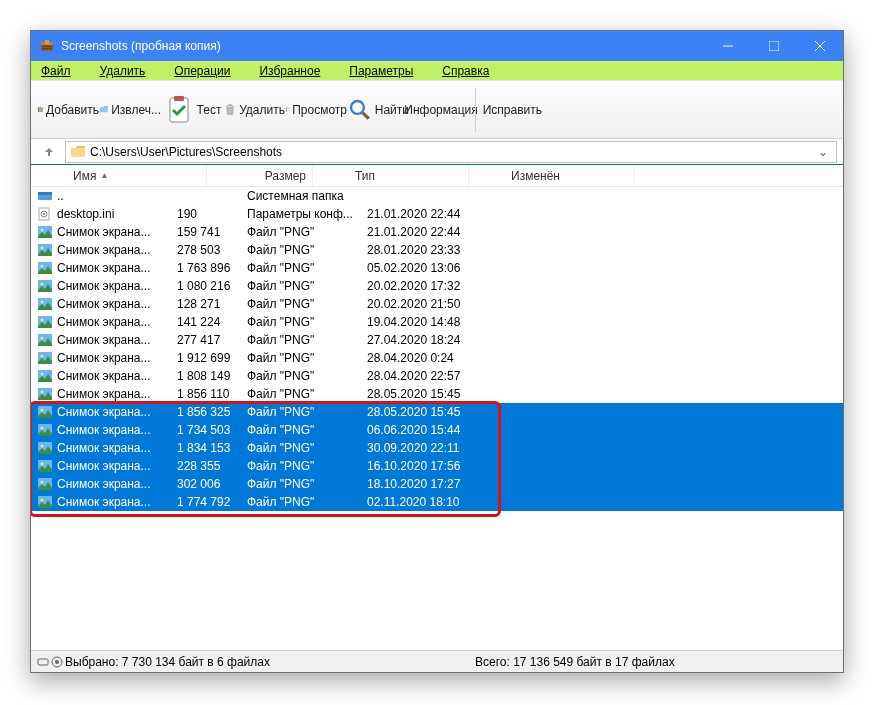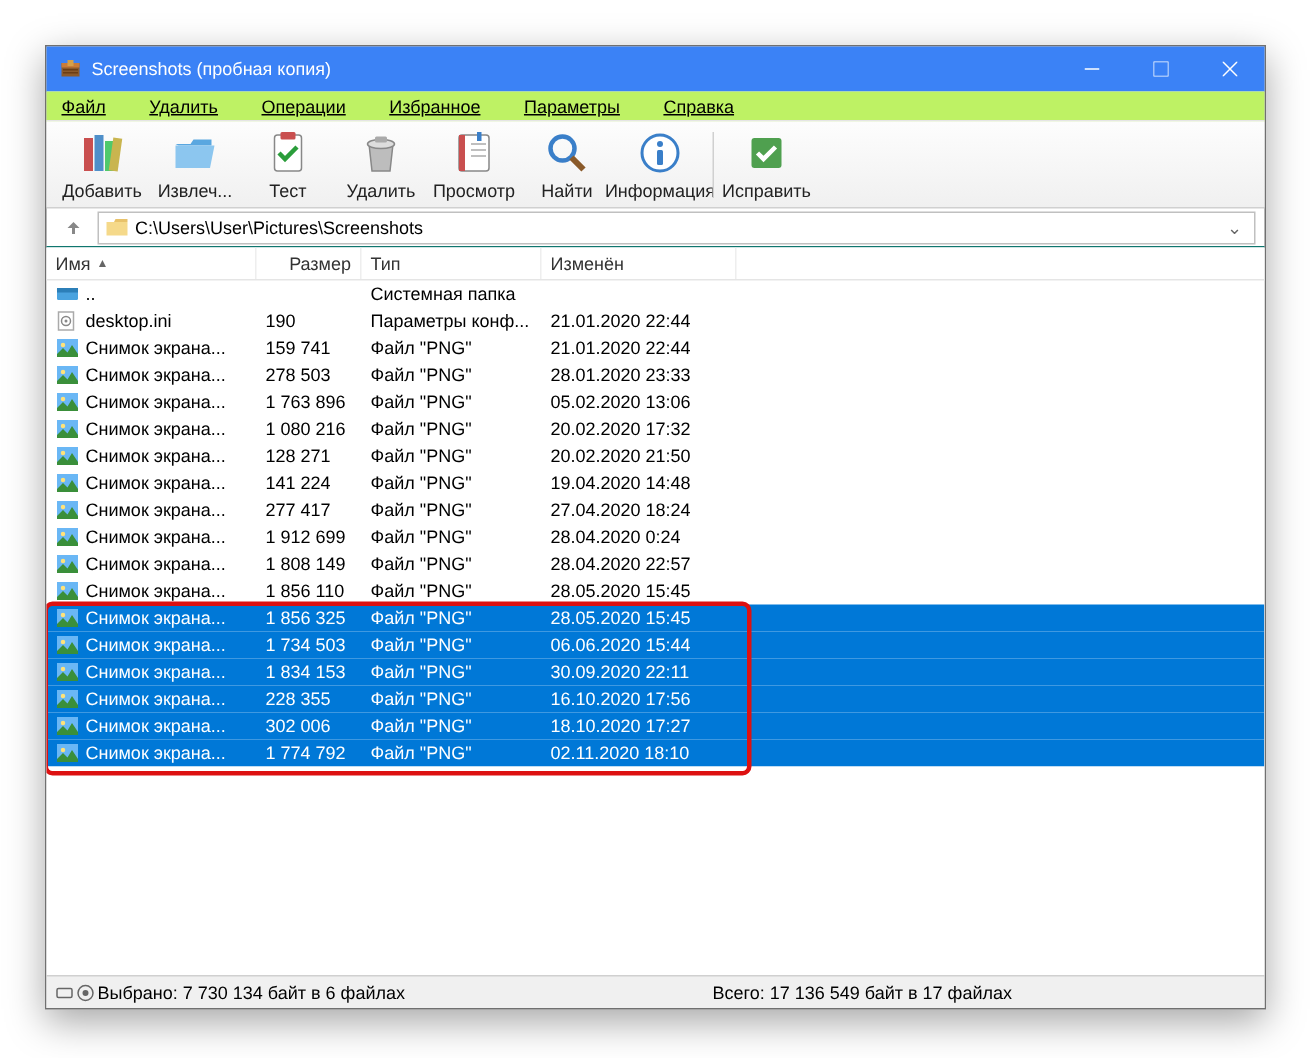--- a/index.html
+++ b/index.html
@@ -7,31 +7,31 @@
 .window { position: absolute; left: 30px; top: 30px; width: 814px; height: 643px; background: #fff; border: 1px solid #707070; box-shadow: 0 8px 24px rgba(0,0,0,.35); display: flex; flex-direction: column; }
 .titlebar { height: 30px; background: #3b82f6; color: #fff; display: flex; align-items: center; padding-left: 8px; }
 .titlebar .ticon { width: 16px; height: 16px; margin-right: 6px; }
 .titlebar .ttext { flex: 1; font-size: 12px; }
 .tbtns { display: flex; height: 100%; }
 .tbtn { width: 46px; display: flex; align-items: center; justify-content: center; color: #fff; }
 .menubar { height: 20px; background: #bef264; display: flex; align-items: center; padding: 0 4px; gap: 17px; border-bottom: 1px solid #e5e5e5; }
 .menuitem { padding: 1px 6px; font-size: 12px; }
 .menuitem u { text-decoration: underline; }
 .toolbar { height: 58px; background: linear-gradient(#fdfdfd,#f0f0f0); border-bottom: 1px solid #d0d0d0; display: flex; align-items: center; padding: 2px 6px; gap: 0; }
-.tool { width: 62px; height: 54px; display: flex; flex-direction: column; align-items: center; justify-content: center; gap: 2px; font-size: 11px; color: #222; }
+.tool { width: 62px; height: 54px; display: flex; flex-direction: row; align-items: center; justify-content: center; gap: 2px; font-size: 11px; color: #222; }
 .tool .ico { width: 32px; height: 32px; display:flex; align-items:center; justify-content:center;}
 .tsep { width: 1px; height: 44px; background: #d0d0d0; margin: 0 4px; }
 .addrbar { height: 26px; display: flex; align-items: center; padding: 2px 6px; gap: 4px; border-bottom: 1px solid #0f766e; }
 .addrbar .up { width: 24px; height: 22px; display:flex; align-items:center; justify-content:center; color:#666; border:1px solid transparent; }
 .addrinput { flex: 1; height: 22px; border: 1px solid #c0c0c0; display:flex; align-items:center; padding: 0 4px; gap:4px; font-size:12px; background:#fff; }
 .addrinput .fd { width:16px; height:14px; }
 .addrinput .chev { color:#666; padding:0 4px; }
 .filelist { flex: 1; overflow: hidden; position: relative; background:#fff; }
 .cols { height: 22px; display: flex; align-items: center; border-bottom: 1px solid #e5e5e5; background:#fff; font-size: 12px; color:#333; user-select:none; }
-.col { padding: 0 6px; border-right: 1px solid #eee; height:100%; display:flex; align-items:center; gap:4px; }
+.col { padding: 0 6px; border-right: 1px solid #eee; height:100%; display:flex; align-items:center; gap:4px;margin-left:36px; }
 .col.name { width: 140px; }
 .col.size { width: 70px; justify-content:flex-end; }
 .col.type { width: 120px; }
 .col.mod { width: 130px; }
 .rows { overflow:auto; }
 .row { height: 18px; display:flex; align-items:center; font-size:12px; color:#000; padding:0; }
 .row .c { padding: 0 6px; overflow:hidden; white-space:nowrap; text-overflow:ellipsis; }
 .row .c.name { width:140px; display:flex; align-items:center; gap:4px; }
 .row .c.size { width:70px; text-align:left; }
 .row .c.type { width:120px; }

